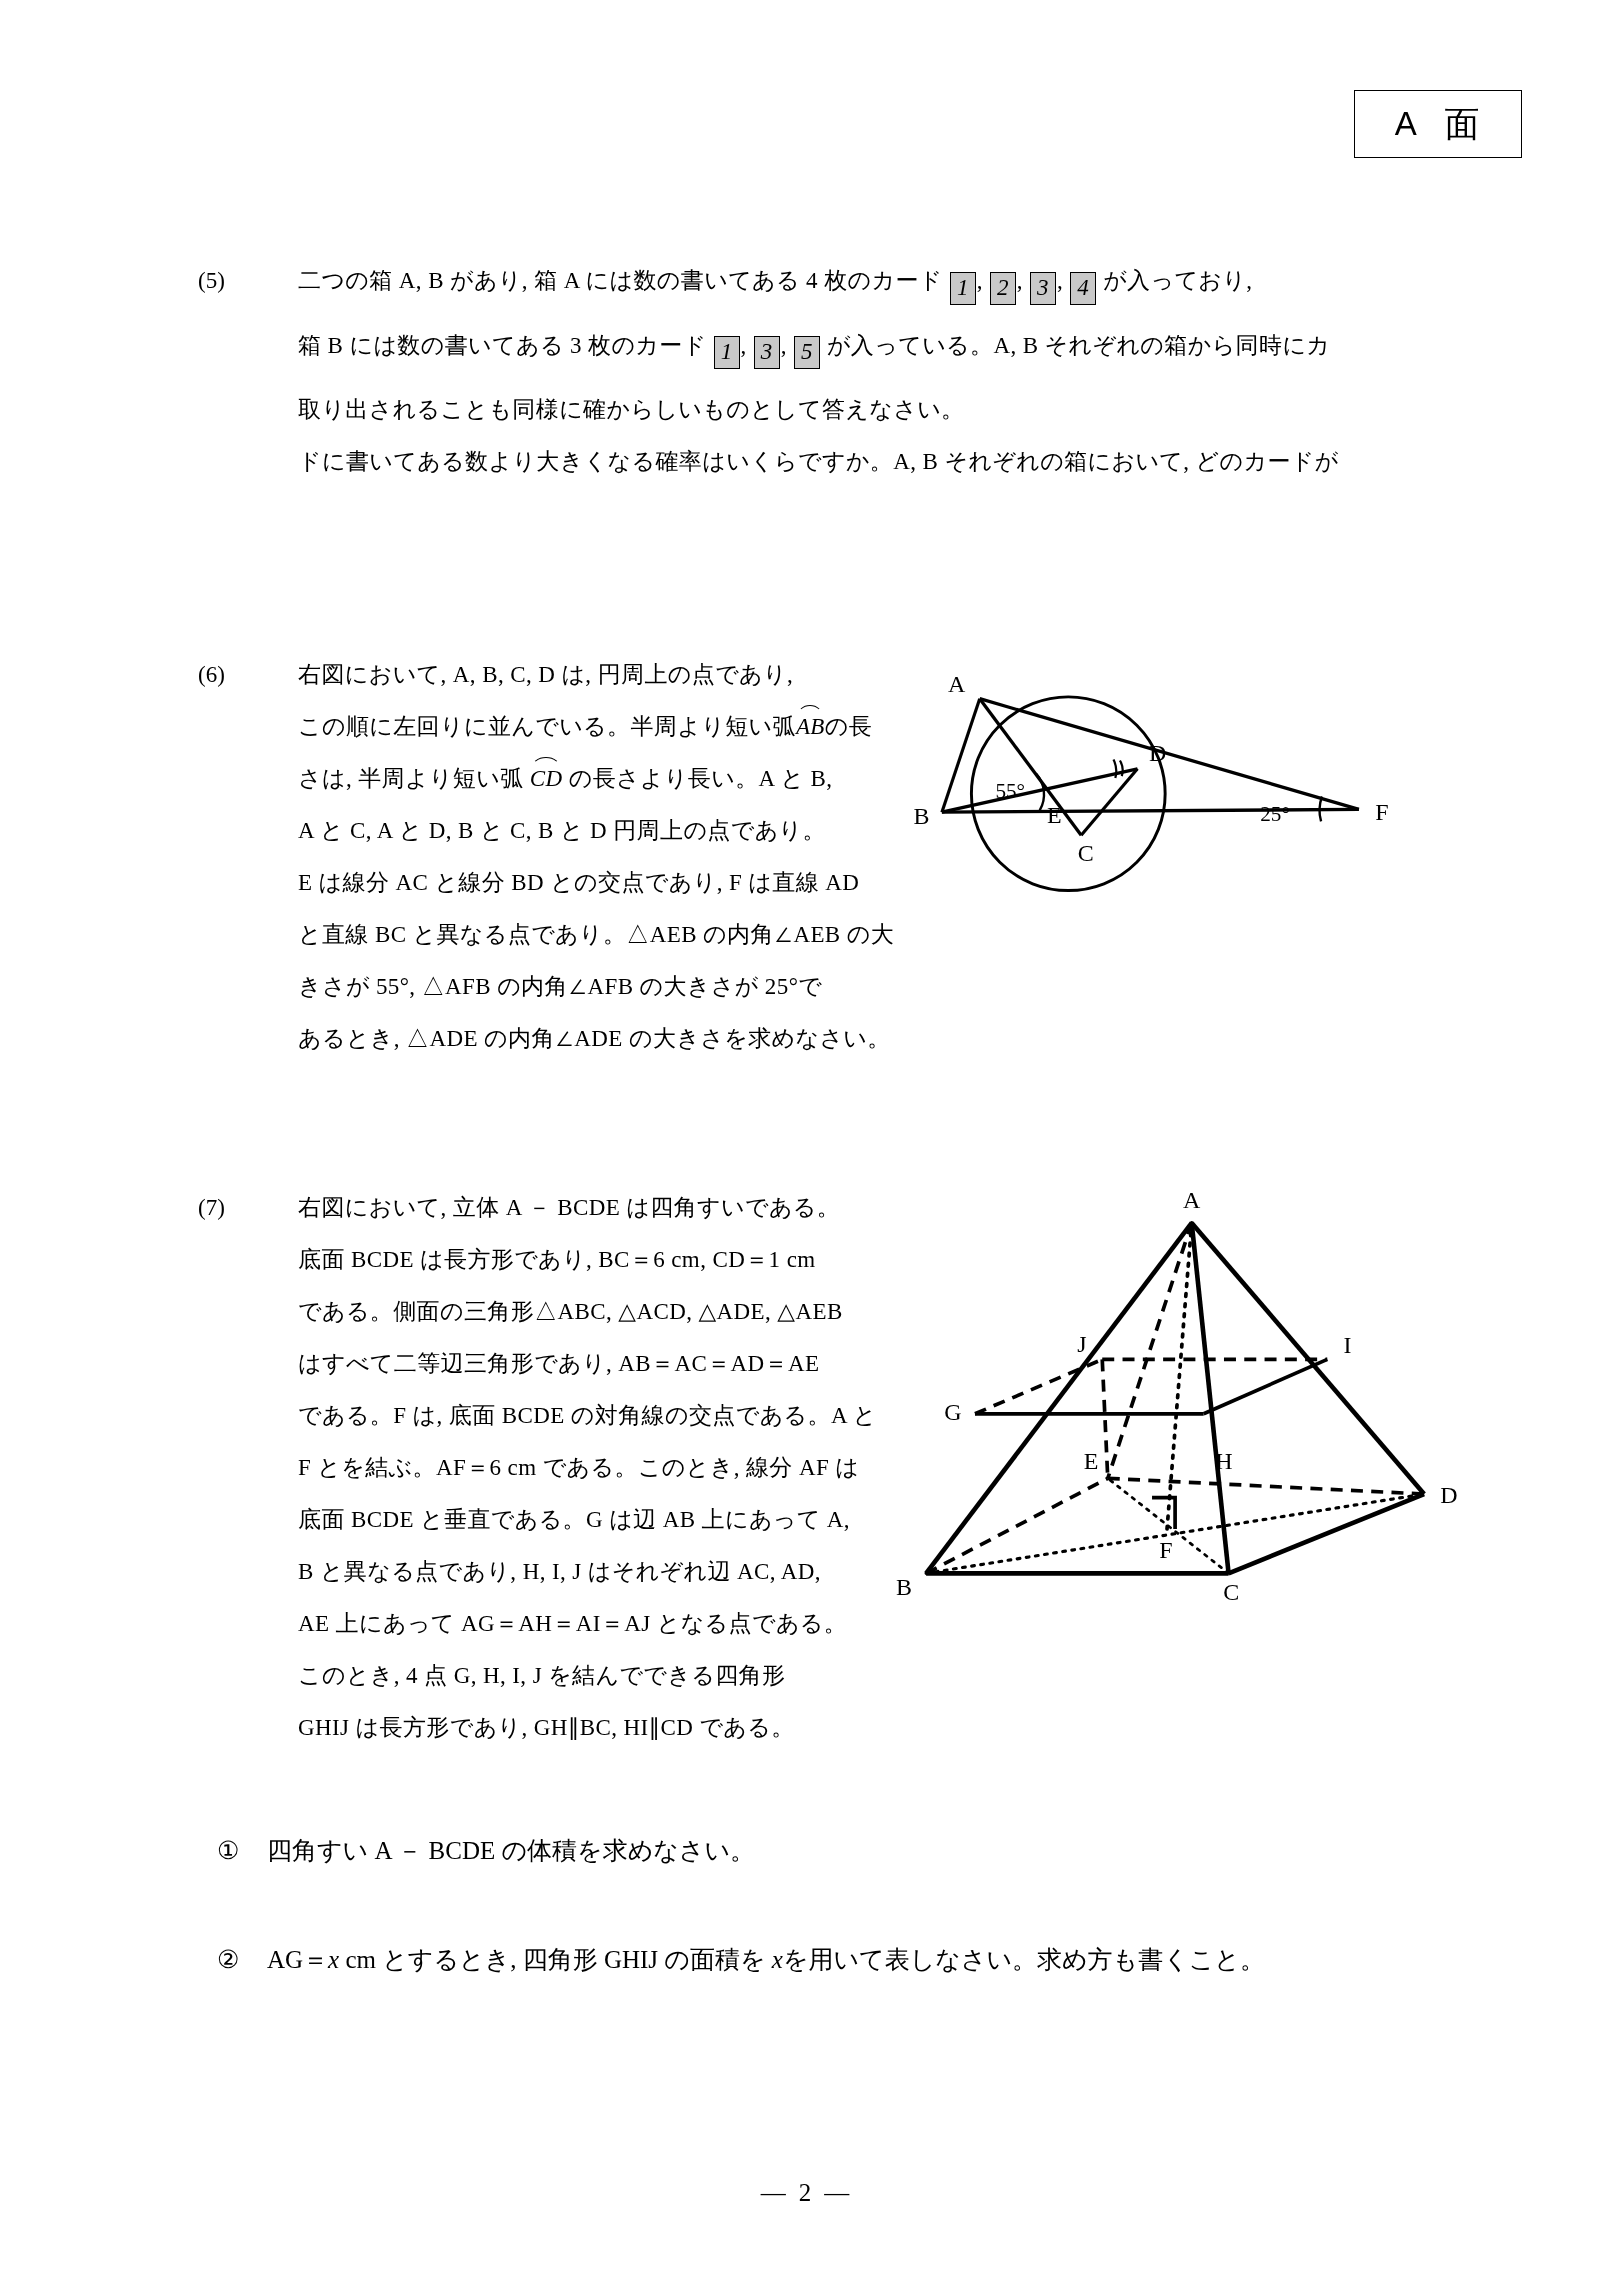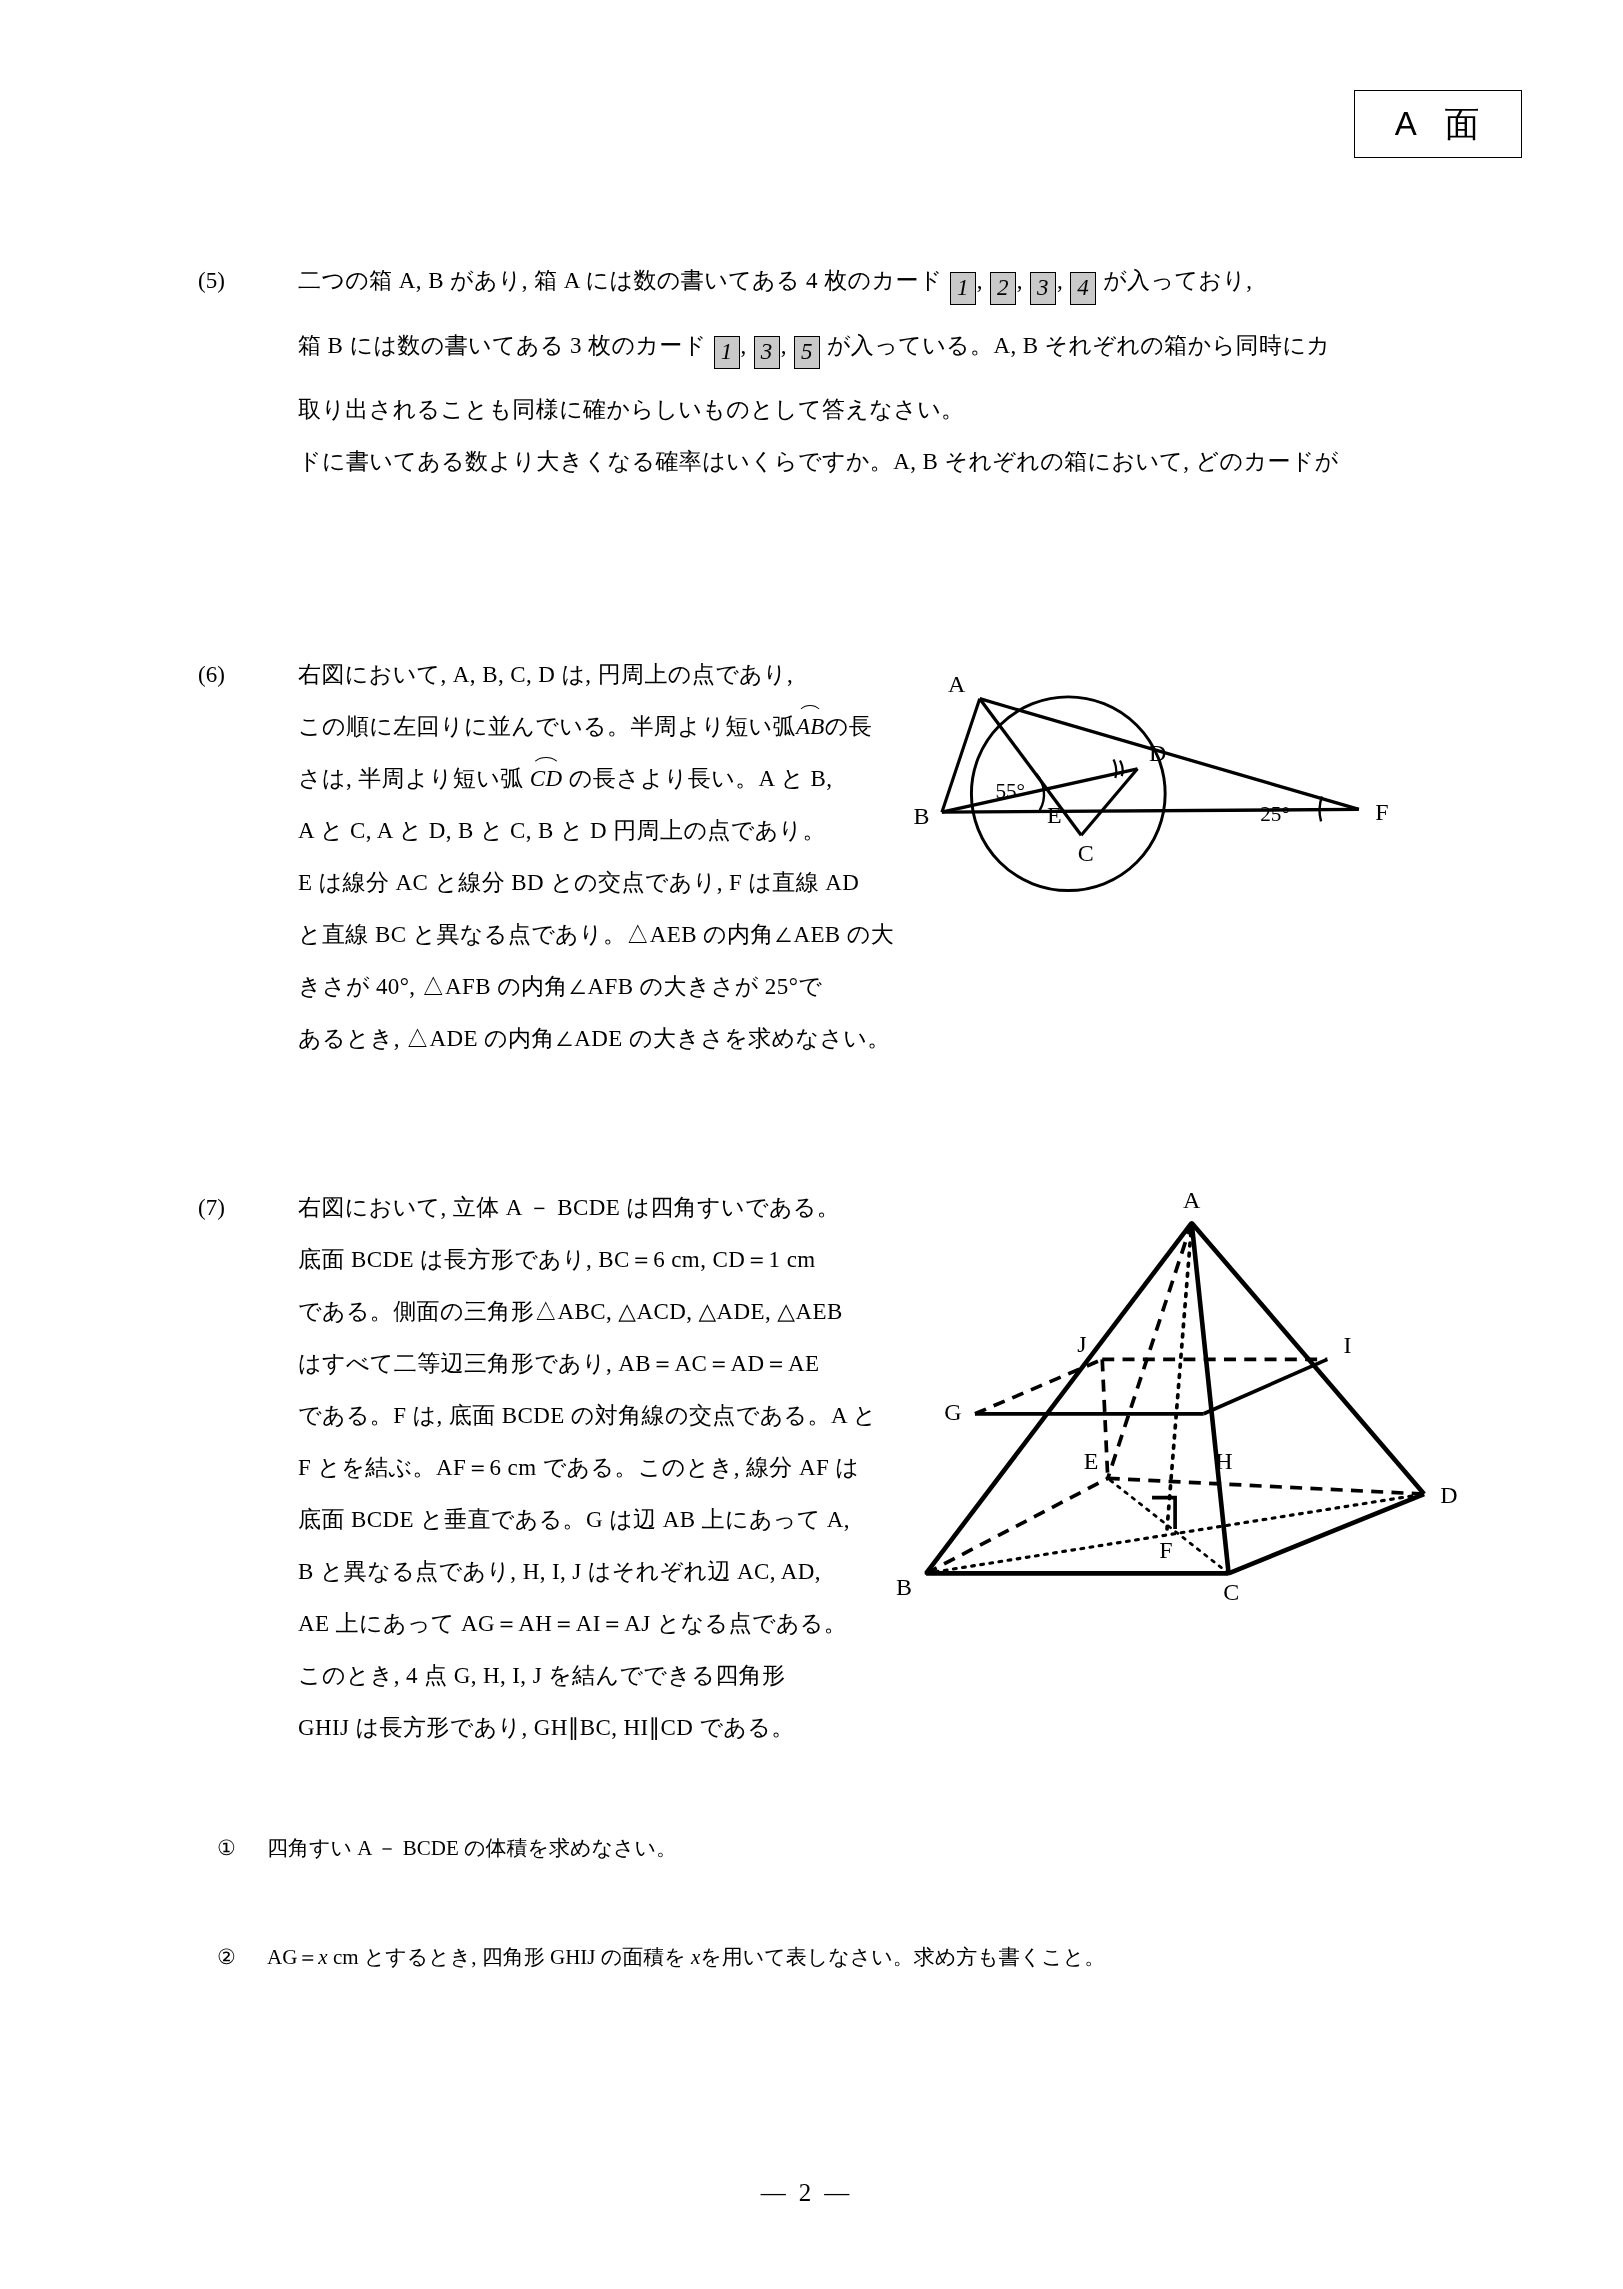--- a/index.html
+++ b/index.html
@@ -70,21 +70,21 @@
     border-radius:60% 60% 0 0 / 100% 100% 0 0;
   }
 
   
   .fig{ position:absolute; }
   .fig svg{ display:block; overflow:visible; }
   .lbl{ font-family:"Liberation Serif", serif; font-size:26px; fill:#000; }
   .lbl-sm{ font-family:"Liberation Serif", serif; font-size:23px; fill:#000; }
 
   
-  .subitem{ position:absolute; font-size:21px; white-space:nowrap; line-height:1; }
+  .subitem{ position:absolute; font-size:25px; white-space:nowrap; line-height:1; }
   .subitem .circnum{ display:inline-block; width:50px; }
   .ital{ font-style:italic; }
 
   
   .footer{
     position:absolute; left:0; right:0; top:2179px;
     text-align:center; font-size:25px; letter-spacing:13px;
   }
 </style>
 </head>
@@ -126,21 +126,21 @@
       <div class="line">右図において, A, B, C, D は, 円周上の点であり,</div>
       <div class="line">
         <span>この順に左回りに並んでいる。半周より短い弧</span><span class="arcwrap">AB</span><span>の長</span>
       </div>
       <div class="line">
         <span>さは, 半周より短い弧</span> <span class="arcwrap">CD</span> <span>の長さより長い。A と B,</span>
       </div>
       <div class="line">A と C, A と D, B と C, B と D 円周上の点であり。</div>
       <div class="line">E は線分 AC と線分 BD との交点であり, F は直線 AD</div>
       <div class="line">と直線 BC と異なる点であり。△AEB の内角∠AEB の大</div>
-      <div class="line">きさが 40°, △AFB の内角∠AFB の大きさが 25°で</div>
+      <div class="line">きさが 55°, △AFB の内角∠AFB の大きさが 25°で</div>
       <div class="line">あるとき, △ADE の内角∠ADE の大きさを求めなさい。</div>
     </div>
   </div>
 
   <div class="fig" id="fig-circle" style="left:881px; top:646px;">
     <svg width="572" height="277" viewBox="0 0 620 300">
 
       <circle cx="203" cy="160" r="105" fill="none" stroke="#000" stroke-width="3.2"></circle>
 
       <line x1="107" y1="57" x2="66" y2="180" stroke="#000" stroke-width="3.4"></line>

